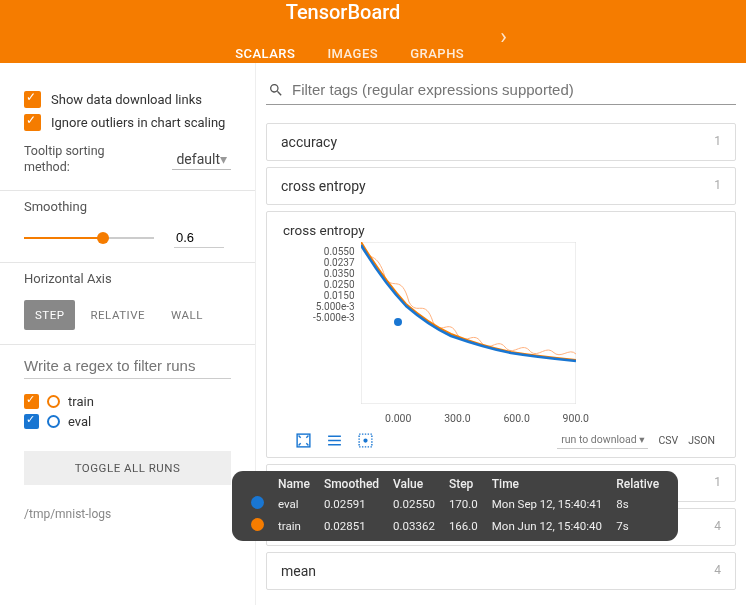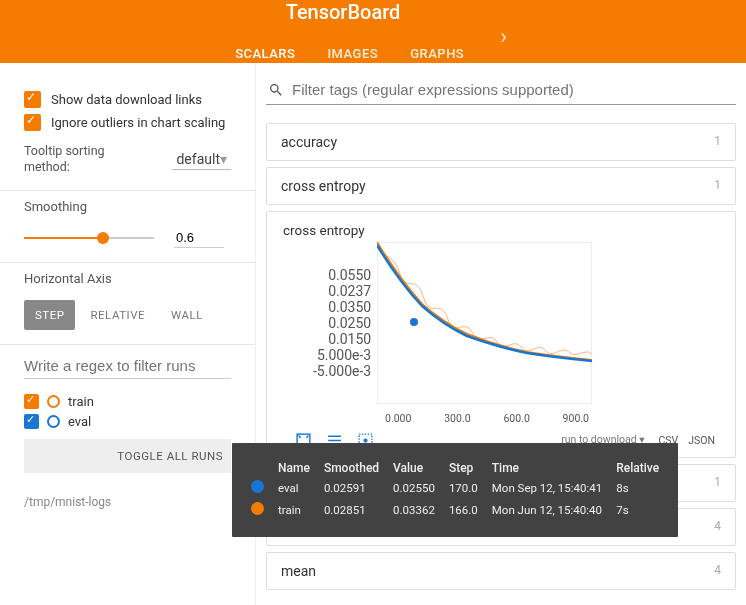--- a/index.html
+++ b/index.html
@@ -30,38 +30,38 @@
 .slider .thumb { position: absolute; width: 12px; height: 12px; background: #F57C00; border-radius: 50%; left: 56%; top: -4px; }
 .slider-val { border: none; border-bottom: 1px solid #ccc; width: 50px; font-size: 13px; padding: 2px; }
 .axis-btns { display: flex; gap: 4px; margin-top: 10px; }
 .axis-btn { padding: 8px 11px; font-size: 11.5px; letter-spacing: 0.5px; color: #777; cursor: pointer; border-radius: 2px; }
 .axis-btn.active { background: #888; color: #fff; }
 .runs-input { width: 100%; border: none; border-bottom: 1px solid #ccc; padding: 4px 0; font-size: 15px; margin-bottom: 10px; }
 .run-row { display: flex; align-items: center; gap: 8px; margin: 5px 0; }
 .run-cb { width: 15px; height: 15px; border-radius: 2px; position: relative; }
 .run-cb.on::after { content: "✓"; color: #fff; font-size: 11px; position: absolute; left: 2px; top: -1px; }
 .run-circ { width: 13px; height: 13px; border-radius: 50%; border: 2px solid; }
-.toggle-runs { width: 100%; background: #eee; padding: 10px 8px; text-align: right; font-size: 11.5px; letter-spacing: 0.5px; color: #555; margin-top: 10px; cursor: pointer; }
+.toggle-runs { width: 100%; background: #eee; padding: 10px 0; text-align: center; font-size: 11.5px; letter-spacing: 0.5px; color: #555; margin-top: 22px; cursor: pointer; }
 .logdir { font-size: 12px; color: #888; padding: 8px 24px; }
 .content { flex: 1; padding: 14px 10px 0 10px; position: relative; overflow: hidden; }
 .search-row { display: flex; align-items: center; gap: 8px; border-bottom: 1px solid #999; padding: 4px 2px 6px; margin-bottom: 18px; }
 .search-row input { border: none; flex: 1; font-size: 15px; outline: none; }
 .card { border: 1px solid #ddd; border-radius: 2px; margin-bottom: 6px; background: #fff; }
 .card-head { display: flex; justify-content: space-between; padding: 10px 14px; font-size: 14px; color: #333; cursor: pointer; }
 .card-head .cnt { color: #aaa; font-size: 12px; }
 .chart-title { font-size: 13.5px; padding: 10px 16px 4px; }
 .chart-area { display: flex; padding: 0 6px 4px; }
-.ylabels { display: flex; flex-direction: column; justify-content: center; text-align: right; font-size: 14px; color: #555; padding: 4px 6px 4px 40px; height: 162px; }
+.ylabels { display: flex; flex-direction: column; justify-content: flex-start; text-align: right; font-size: 10px; color: #555; padding: 4px 6px 4px 40px; height: 162px; }
 .plot { position: relative; }
 .xlabels { display: flex; justify-content: space-between; font-size: 10.5px; color: #555; padding: 4px 8px 2px 118px; width: 330px; }
 .chart-foot { display: flex; align-items: center; gap: 12px; padding: 4px 20px 8px 28px; justify-content: space-between; }
 .cf-icons { display: flex; gap: 14px; }
 .cf-icons svg { width: 17px; height: 17px; stroke: #1976D2; fill: none; cursor: pointer; }
 .cf-right { display: flex; align-items: center; gap: 10px; font-size: 10.5px; color: #777; }
-.tooltip { position: absolute; left: 232px; top: 443px; background: #424242; color: #eee; font-size: 11.5px; padding: 16px 12px; border-radius: 1px; }
+.tooltip { position: absolute; left: 232px; top: 471px; background: #424242; color: #eee; font-size: 11.5px; padding: 4px 12px; border-radius: 11px; }
 .tooltip table { border-collapse: collapse; }
 .tooltip th { font-weight: 500; text-align: left; padding: 2px 7px; font-size: 12px; }
 .tooltip td { padding: 3px 7px; }
 .dot { width: 13px; height: 13px; border-radius: 50%; display: inline-block; }
 </style>
 </head>
 <body>
 
 <div class="header">
   <div class="logo">TensorBoard</div>

